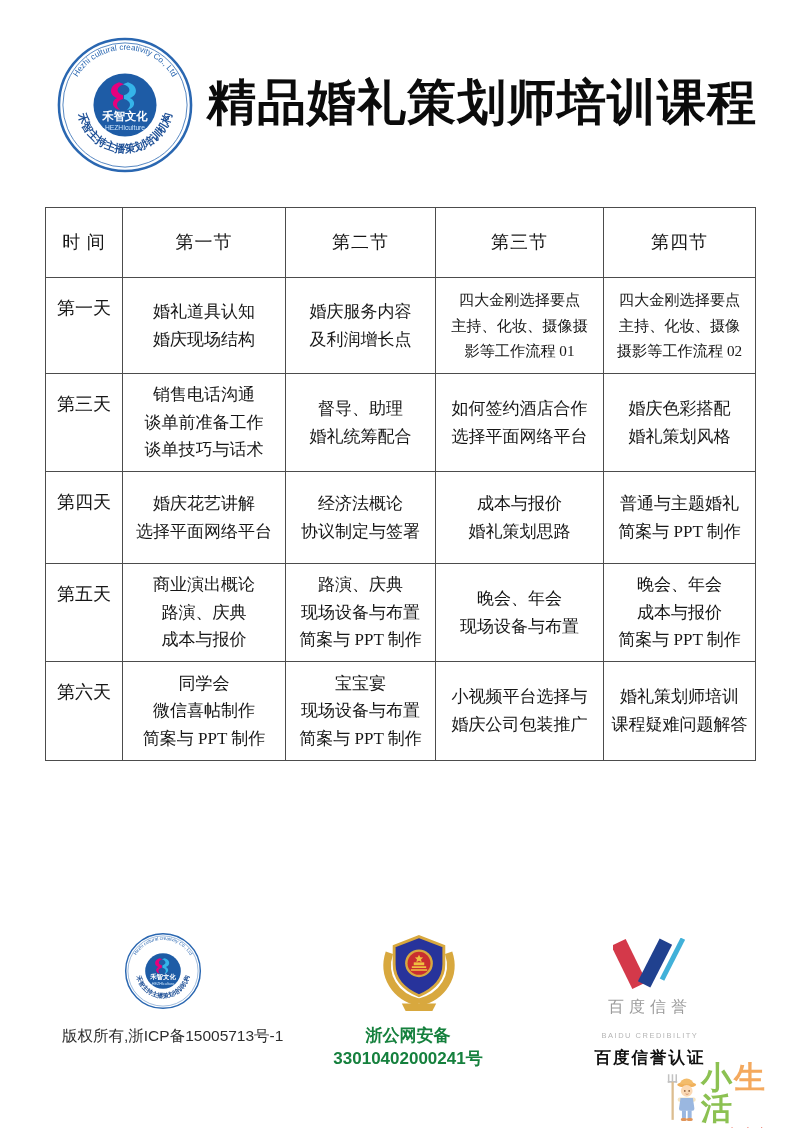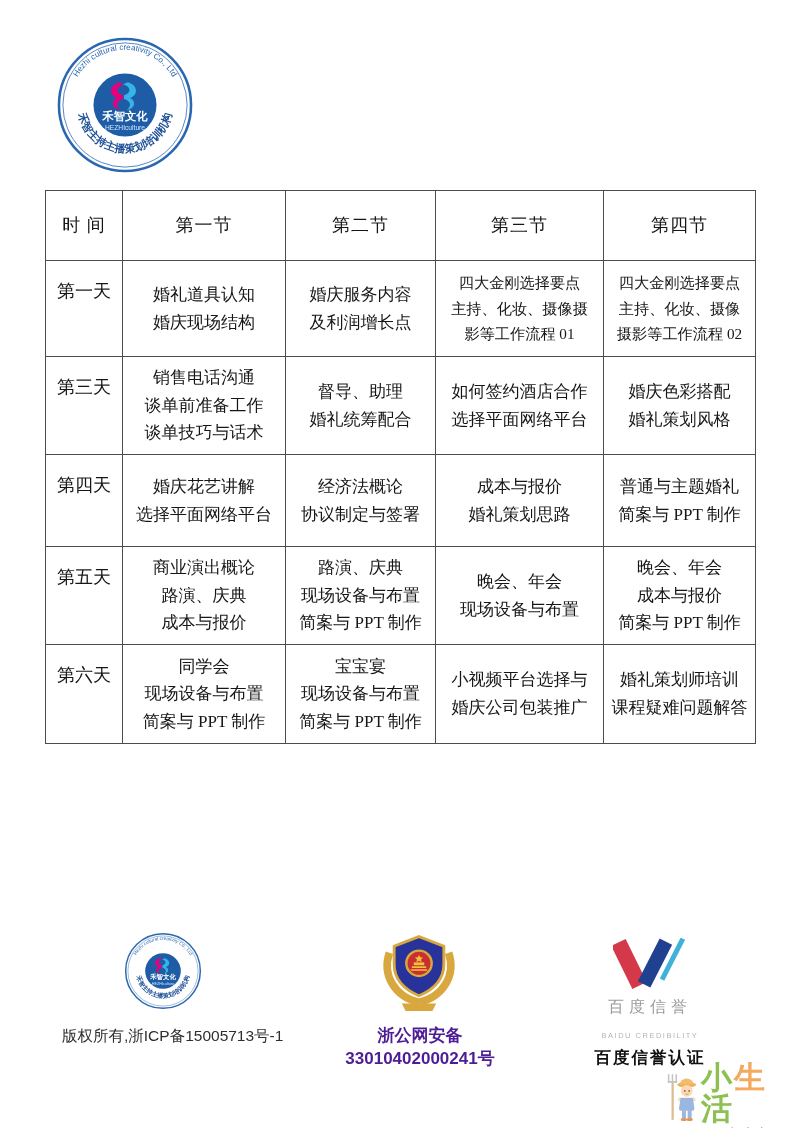--- a/index.html
+++ b/index.html
@@ -6,36 +6,36 @@
   #page{position:relative;width:800px;height:1128px;background:#ffffff;overflow:hidden;
         font-family:"Liberation Serif","DejaVu Serif",serif;color:#161616;}
 
   
   #hezhi-logo-header{position:absolute;left:56px;top:36px;width:138px;height:138px;}
   #page-title{position:absolute;left:194px;top:76px;width:576px;text-align:center;
               font-size:49px;font-weight:bold;letter-spacing:1px;color:#0b0b0b;line-height:1.1;
               font-family:"Liberation Serif","DejaVu Serif",serif;}
 
   
-  #course-table{position:absolute;left:45px;top:190px;border-radius:11px;}
+  #course-table{position:absolute;left:45px;top:207px;border-radius:11px;}
   table{border-collapse:collapse;table-layout:fixed;width:710px;}
   td,th{border:1px solid #4c4c4c;text-align:center;vertical-align:middle;
         font-weight:normal;font-size:17px;line-height:1.62;padding:2px 1px;
         white-space:pre-line;color:#161616;}
   thead th{font-size:18px;letter-spacing:1px;}
   td.day{vertical-align:top;padding-top:16px;font-size:18px;}
   td.small{font-size:15.2px;line-height:1.7;}
 
   
   #hezhi-logo-footer{position:absolute;left:124px;top:932px;width:78px;height:78px;}
   #icp-text{position:absolute;left:62px;top:1026px;width:242px;text-align:left;
             font-family:"Liberation Sans","DejaVu Sans",sans-serif;font-size:15.5px;color:#2e2e2e;}
   #police-badge{position:absolute;left:376px;top:926px;width:86px;height:88px;}
-  #police-text{position:absolute;left:314px;top:1024px;width:212px;text-align:center;
-               font-family:"Liberation Sans","DejaVu Sans",sans-serif;font-size:17px;font-weight:bold;color:#4c1d95;}
+  #police-text{position:absolute;left:302px;top:1024px;width:212px;text-align:center;
+               font-family:"Liberation Sans","DejaVu Sans",sans-serif;font-size:17px;font-weight:bold;color:#15803d;}
   #baidu-block{position:absolute;left:583px;top:938px;width:134px;text-align:center;
                font-family:"Liberation Sans","DejaVu Sans",sans-serif;}
   #baidu-vlogo{width:74px;height:58px;display:block;margin:0 auto;}
   #baidu-cn{font-size:16px;color:#9b9b9b;letter-spacing:5px;margin-top:1px;}
   #baidu-en{font-size:7.5px;color:#b5b5b5;letter-spacing:1.5px;margin-top:13px;}
   #baidu-cert{font-size:16.5px;font-weight:bold;color:#101010;letter-spacing:2px;margin-top:7px;}
 
   
   #watermark{position:absolute;left:662px;top:1062px;width:134px;}
   #wm-row{display:flex;align-items:flex-end;}
@@ -63,20 +63,21 @@
     <text font-size="11" font-weight="bold" fill="#1d4f96">
       <textPath href="#arcBH" startOffset="50%" text-anchor="middle">禾智主持主播策划培训机构</textPath>
     </text>
     <circle cx="70" cy="70" r="32" fill="#1e5ca6"></circle>
     <path d="M64 47 C 54 50 53 60 62 63 C 55 66 57 74 65 75 C 60 71 61 66 68 64 L 68 60 C 60 58 61 51 69 49 Z" fill="#e5007d"></path>
     <path d="M73 47 C 83 50 84 60 75 63 C 82 66 80 74 72 75 C 77 71 76 66 69 64 L 69 60 C 77 58 76 51 68 49 Z" fill="#35b4e9"></path>
     <text x="70" y="85" font-size="11.5" font-weight="bold" fill="#ffffff" text-anchor="middle">禾智文化</text>
     <text x="70" y="95" font-size="6.8" fill="#cfe8ff" text-anchor="middle" font-family="Liberation Sans, sans-serif">HEZHIculture</text>
   </svg>
 
+  <div id="page-title">精品婚礼策划师培训课程</div>
 
   <div id="course-table">
     <table>
       <colgroup>
         <col style="width:77px">
           <col style="width:163px">
           <col style="width:150px">
         <col style="width:168px">
           <col style="width:152px">
       </colgroup>
@@ -136,21 +137,21 @@
 简案与 PPT 制作</td>
           <td>晚会、年会
 现场设备与布置</td>
           <td>晚会、年会
 成本与报价
 简案与 PPT 制作</td>
         </tr>
         <tr style="height:99px">
           <td class="day">第六天</td>
           <td>同学会
-现场设备与布置
+微信喜帖制作
 简案与 PPT 制作</td>
           <td>宝宝宴
 现场设备与布置
 简案与 PPT 制作</td>
           <td>小视频平台选择与
 婚庆公司包装推广</td>
           <td>婚礼策划师培训
 课程疑难问题解答</td>
         </tr>
       </tbody>

